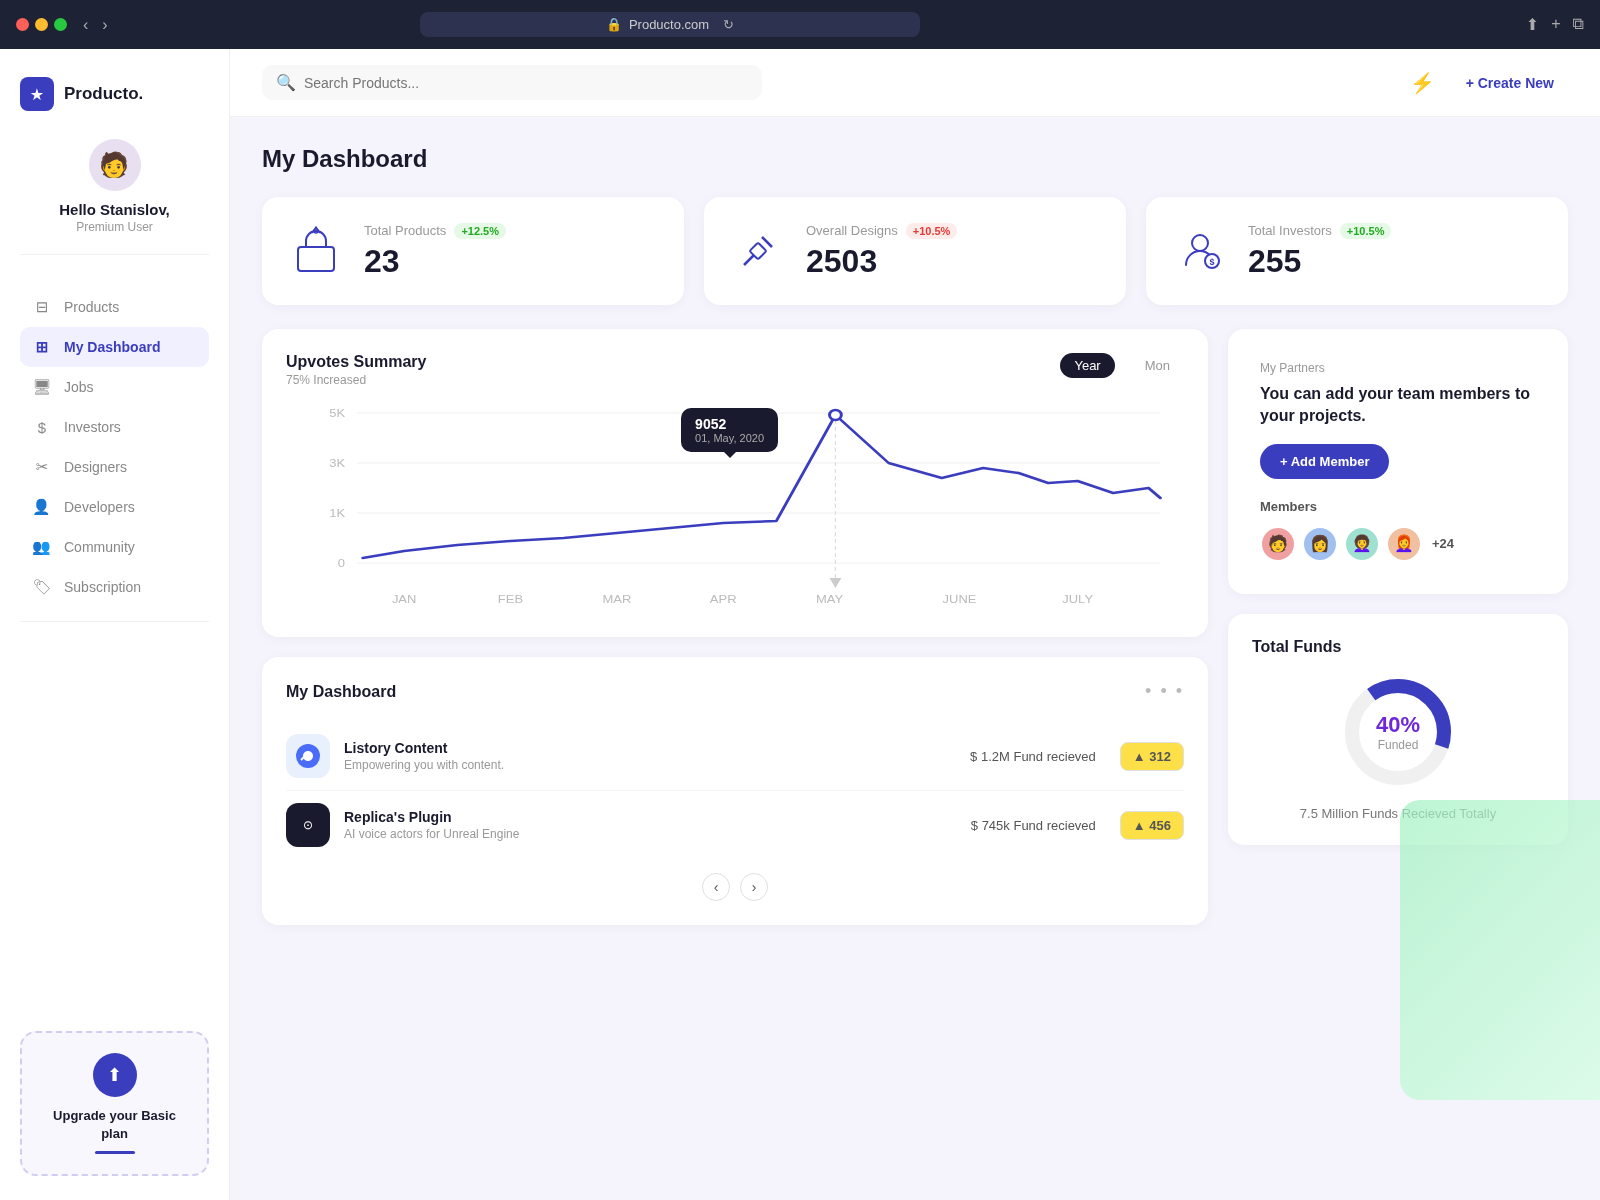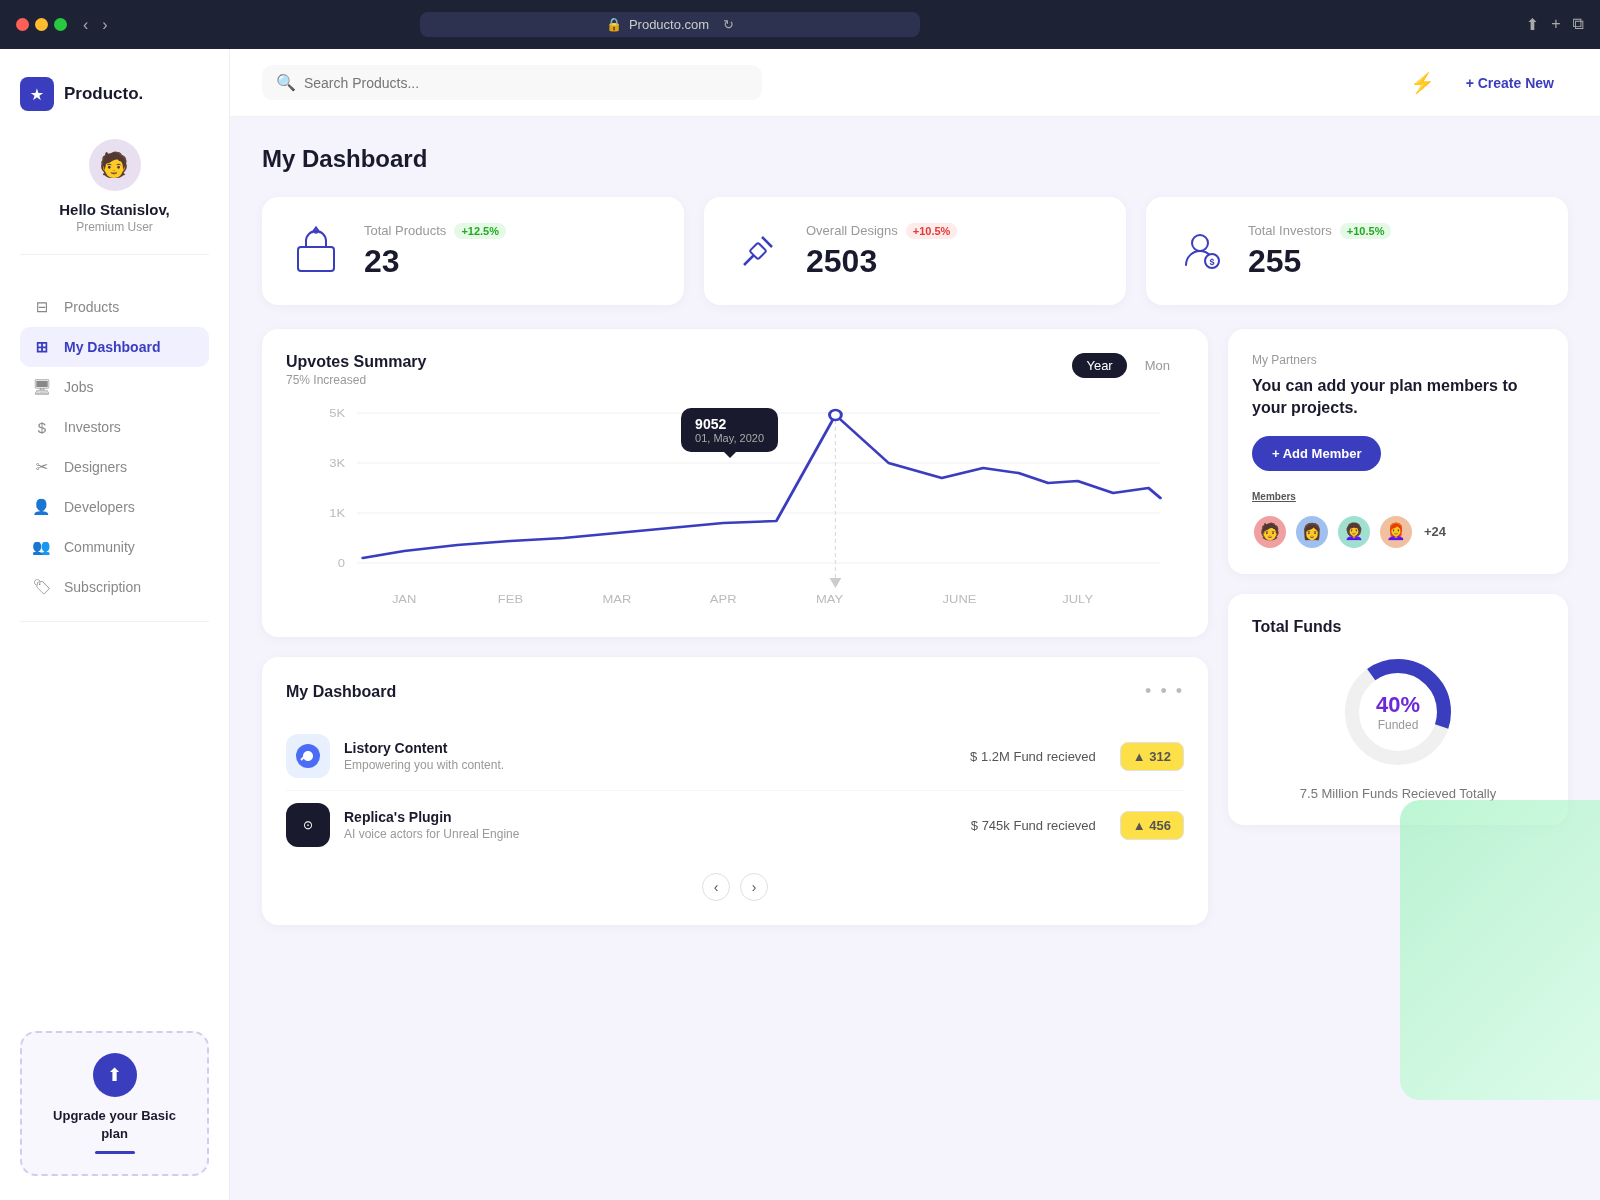--- a/index.html
+++ b/index.html
@@ -209,21 +209,21 @@
     .chart-card {
       background: #fff;
       border-radius: 16px;
       padding: 24px;
       box-shadow: 0 2px 12px rgba(0,0,0,0.04);
       margin-bottom: 20px;
     }
     .chart-header { display: flex; justify-content: space-between; align-items: flex-start; margin-bottom: 6px; }
     .chart-title { font-size: 16px; font-weight: 700; color: #1a1a2e; }
     .chart-subtitle { font-size: 12px; color: #999; margin-top: 2px; }
-    .chart-toggle { display: flex; gap: 4px; }
+    .chart-toggle { display: flex; gap: 16px; }
     .toggle-btn {
       padding: 5px 14px; border-radius: 20px; font-size: 13px; font-weight: 500;
       cursor: pointer; border: none;
     }
     .toggle-active { background: #1a1a2e; color: white; }
     .toggle-inactive { background: transparent; color: #999; }
 
     .chart-area { position: relative; height: 220px; }
     svg.line-chart { width: 100%; height: 100%; }
 
@@ -286,37 +286,37 @@
       cursor: pointer; font-size: 14px; color: #555;
     }
 
     
     .right-col { display: flex; flex-direction: column; gap: 20px; }
 
     
     .partners-card {
       background: #fff;
       border-radius: 16px;
-      padding: 24px;
+      padding: 32px;
       box-shadow: 0 2px 12px rgba(0,0,0,0.04);
     }
     .partners-label { font-size: 12px; color: #999; margin-bottom: 8px; }
     .partners-title { font-size: 16px; font-weight: 700; color: #1a1a2e; line-height: 1.4; margin-bottom: 16px; }
     .add-member-btn {
       background: #3b3dbf;
       color: white;
       border: none;
       border-radius: 20px;
       padding: 10px 20px;
       font-size: 13px;
       font-weight: 600;
       cursor: pointer;
     }
     .members-section { margin-top: 20px; }
-    .members-label { font-size: 10px; font-weight: 600; color: #555; margin-bottom: 12px; text-decoration: underline; }
+    .members-label { font-size: 13px; font-weight: 600; color: #555; margin-bottom: 12px; }
     .members-avatars { display: flex; align-items: center; gap: 6px; }
     .member-avatar {
       width: 36px; height: 36px; border-radius: 50%;
       display: flex; align-items: center; justify-content: center;
       font-size: 16px; border: 2px solid white;
       background: #e0e0e0;
       overflow: hidden;
     }
     .member-count { font-size: 13px; font-weight: 600; color: #555; margin-left: 4px; }
 
@@ -601,21 +601,21 @@
               <button class="pag-btn">‹</button>
               <button class="pag-btn">›</button>
             </div>
           </div>
         </div>
 
         <div class="right-col">
 
           <div class="partners-card">
             <div class="partners-label">My Partners</div>
-            <div class="partners-title">You can add your plan members to your projects.</div>
+            <div class="partners-title">You can add your team members to your projects.</div>
             <button class="add-member-btn">+ Add Member</button>
             <div class="members-section">
               <div class="members-label">Members</div>
               <div class="members-avatars" id="members-avatars">
                   <div class="member-avatar" style="background: rgb(240, 160, 160);">🧑</div>
                   <div class="member-avatar" style="background: rgb(160, 192, 240);">👩</div>
                   <div class="member-avatar" style="background: rgb(160, 224, 208);">👩‍🦱</div>
                   <div class="member-avatar" style="background: rgb(240, 192, 160);">👩‍🦰</div>
                   <span class="member-count">+24</span>
                 </div>

